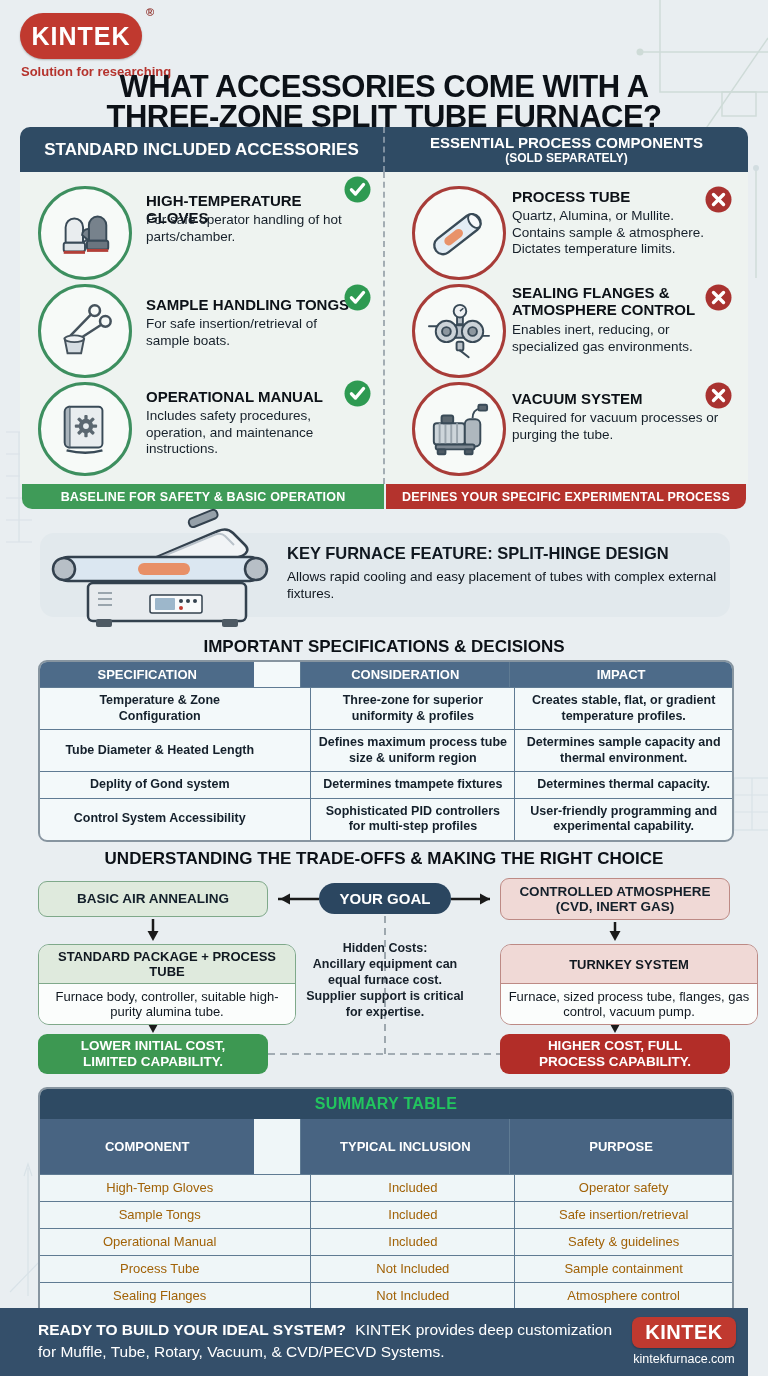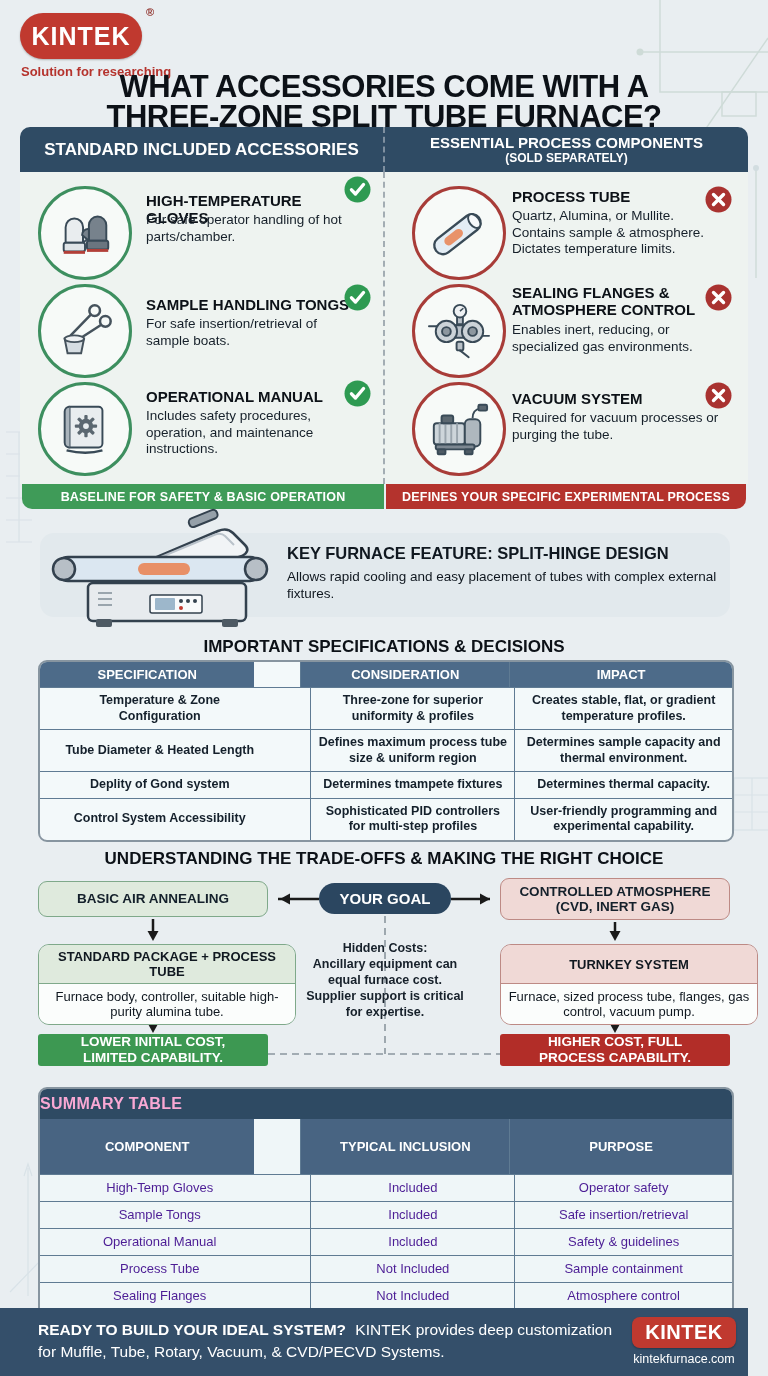--- a/index.html
+++ b/index.html
@@ -55,41 +55,41 @@
   .dtable{position:absolute;left:38px;width:692px;border:2px solid #8795a0;border-radius:9px;
           overflow:hidden;background:#f3f9fa;}
   .trow{display:flex;}
   .trow > div{box-sizing:border-box;display:flex;align-items:center;justify-content:center;
               text-align:center;padding:5px 6px;border-left:1.5px solid #5f7b93;}
   .trow > div:first-child{border-left:none;}
   .trow.body{border-top:1.5px solid #5f7b93;padding-left:15px;}
   .c1{width:33.2%;} .c2{width:32.3%;margin-left:46px;} .c3{width:34.5%;}
   .thead > div{background:#4d6b89;color:#fff;font-weight:bold;font-size:13px;padding:5px 4px;}
   .tcell{font-size:12.5px;font-weight:bold;line-height:15.5px;color:#14202b;}
-  .sum-title{background:#2e4a63;color:#f9a8d4;font-weight:bold;font-size:16px;
+  .sum-title{background:#2e4a63;color:#22c55e;font-weight:bold;font-size:16px;text-align:center;
              padding:6px 0;letter-spacing:.3px;}
   .sum-head > div{background:#486482;color:#fff;font-weight:bold;font-size:13px;padding:20px;}
-  .sum-cell{font-size:13px;font-weight:normal;line-height:16px;padding:4.5px 6px;color:#4c1d95;}
+  .sum-cell{font-size:13px;font-weight:normal;line-height:16px;padding:4.5px 6px;color:#a16207;}
 
   
   .flowbox{position:absolute;box-sizing:border-box;border-radius:9px;display:flex;flex-direction:column;
            align-items:center;justify-content:center;text-align:center;}
   .box-green{background:#dfeadd;border:1.5px solid #7fa98a;}
   .box-pink{background:#f0d9d6;border:1.5px solid #bd8a85;}
   .flow-label{font-size:13.5px;font-weight:bold;line-height:15.5px;color:#14202b;padding:0 8px;}
   .goal-pill{left:319px;top:883px;width:132px;height:31px;background:#2b4660;border-radius:16px;
              color:#fff;font-weight:bold;font-size:15px;display:flex;align-items:center;justify-content:center;}
   .pkg{position:absolute;width:258px;border-radius:11px;overflow:hidden;box-sizing:border-box;}
   .pkg .hd{height:38px;display:flex;align-items:center;justify-content:center;text-align:center;
            font-size:13px;font-weight:bold;line-height:15px;}
   .pkg .bd{height:40px;background:#fbfdfc;display:flex;align-items:center;justify-content:center;
            text-align:center;font-size:13px;line-height:15.5px;padding:0 6px;box-sizing:border-box;}
   .pkg.green{border:1.5px solid #7fa98a;} .pkg.green .hd{background:#dfeadd;border-bottom:1.5px solid #7fa98a;}
   .pkg.pink{border:1.5px solid #bd8a85;} .pkg.pink .hd{background:#f0d9d6;border-bottom:1.5px solid #bd8a85;}
-  .outcome{position:absolute;top:1034px;width:230px;height:32px;border-radius:3px;color:#fff;
+  .outcome{position:absolute;top:1034px;width:230px;height:40px;border-radius:9px;color:#fff;
            font-weight:bold;font-size:13.5px;line-height:16px;display:flex;align-items:center;
            justify-content:center;text-align:center;}
   .outcome.green{left:38px;background:#3d9852;}
   .outcome.red{left:500px;background:#b22d28;}
   .hidden-note{left:300px;top:940px;width:170px;text-align:center;font-size:12.5px;font-weight:bold;
                line-height:16px;color:#16202a;}
 
   
   .footer{left:0;top:1308px;width:748px;height:68px;background:#344f6a;color:#fff;}
   .footer-copy{position:absolute;left:38px;top:11px;width:585px;font-size:15.5px;line-height:21.5px;}

